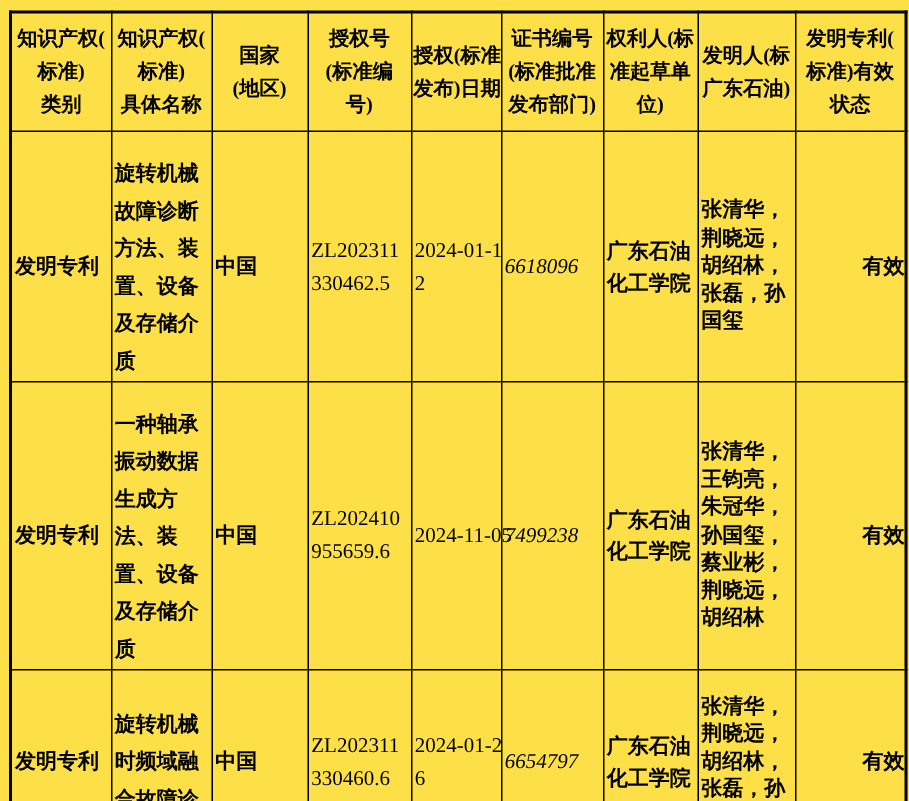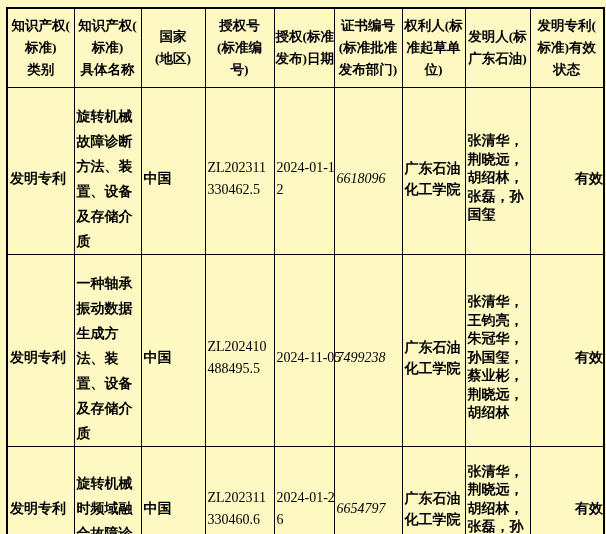--- a/index.html
+++ b/index.html
@@ -4,21 +4,21 @@
 <style>
   html, body {
     margin: 0;
     padding: 0;
     background: #ffffff;
   }
   .page {
     position: relative;
     width: 606px;
     height: 534px;
-    background: #fef9c3;
+    background: #fde047;
     overflow: hidden;
     color: #000000;
     font-family: "Liberation Serif", "DejaVu Serif", serif;
   }
   table.patent-table {
     position: absolute;
     left: 6px;
     top: 7px;
     width: 597px;
     border-collapse: collapse;
@@ -134,21 +134,21 @@
         <td class="zh c-type">发明专利</td>
         <td class="zh c-name">一种轴承
 振动数据
 生成方
 法、装
 置、设备
 及存储介
 质</td>
         <td class="zh c-country">中国</td>
         <td class="num c-number">ZL202410
-488495.5</td>
+955659.6</td>
         <td class="num c-date">2024-11-05</td>
         <td class="num c-cert">7499238</td>
         <td class="zh c-owner">广东石油
 化工学院</td>
         <td class="zh c-inventors">张清华，
 王钧亮，
 朱冠华，
 孙国玺，
 蔡业彬，
 荆晓远，

